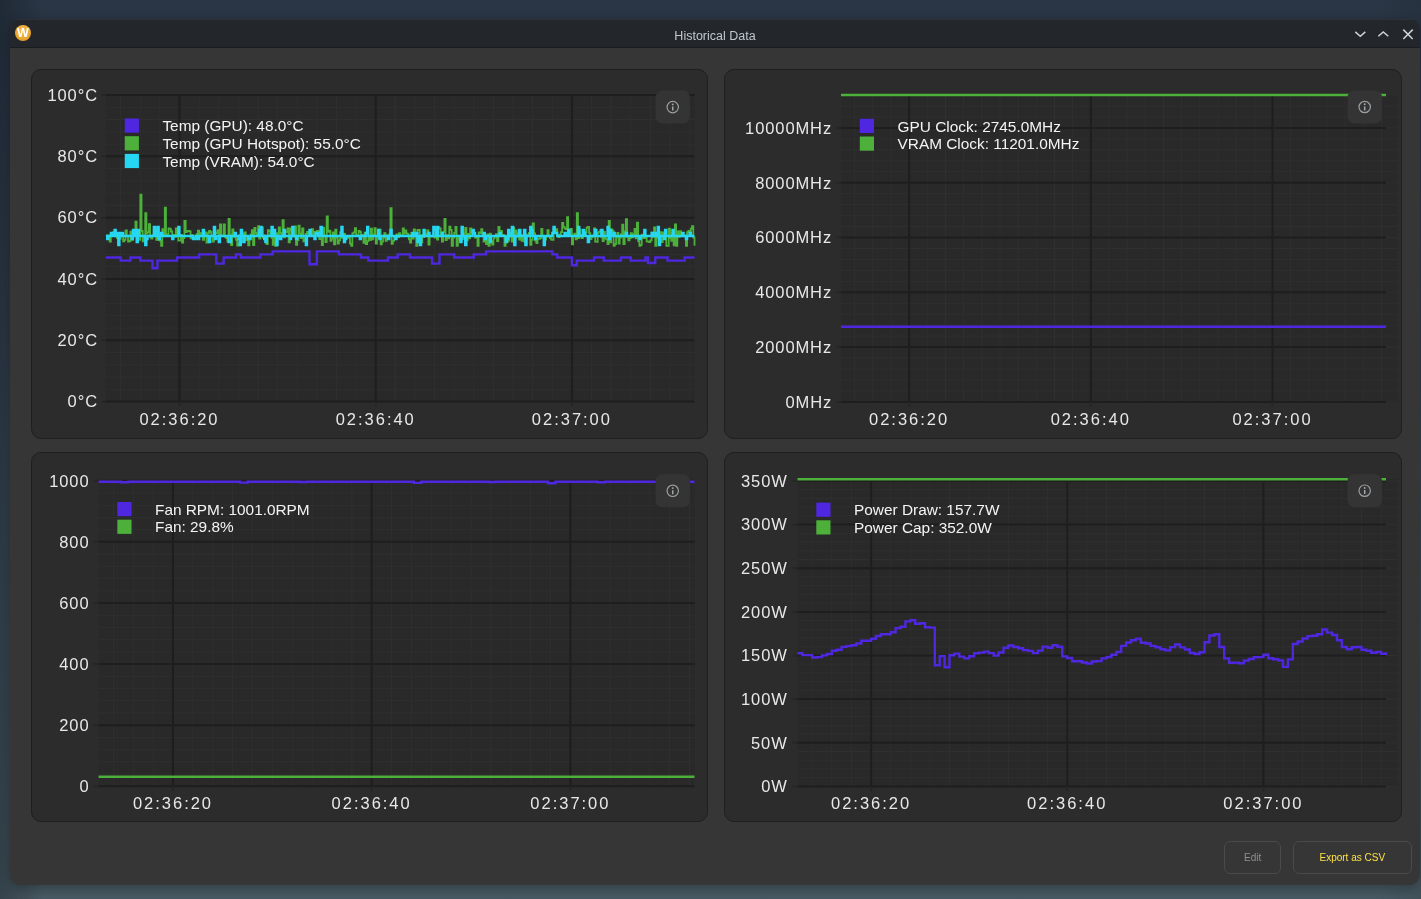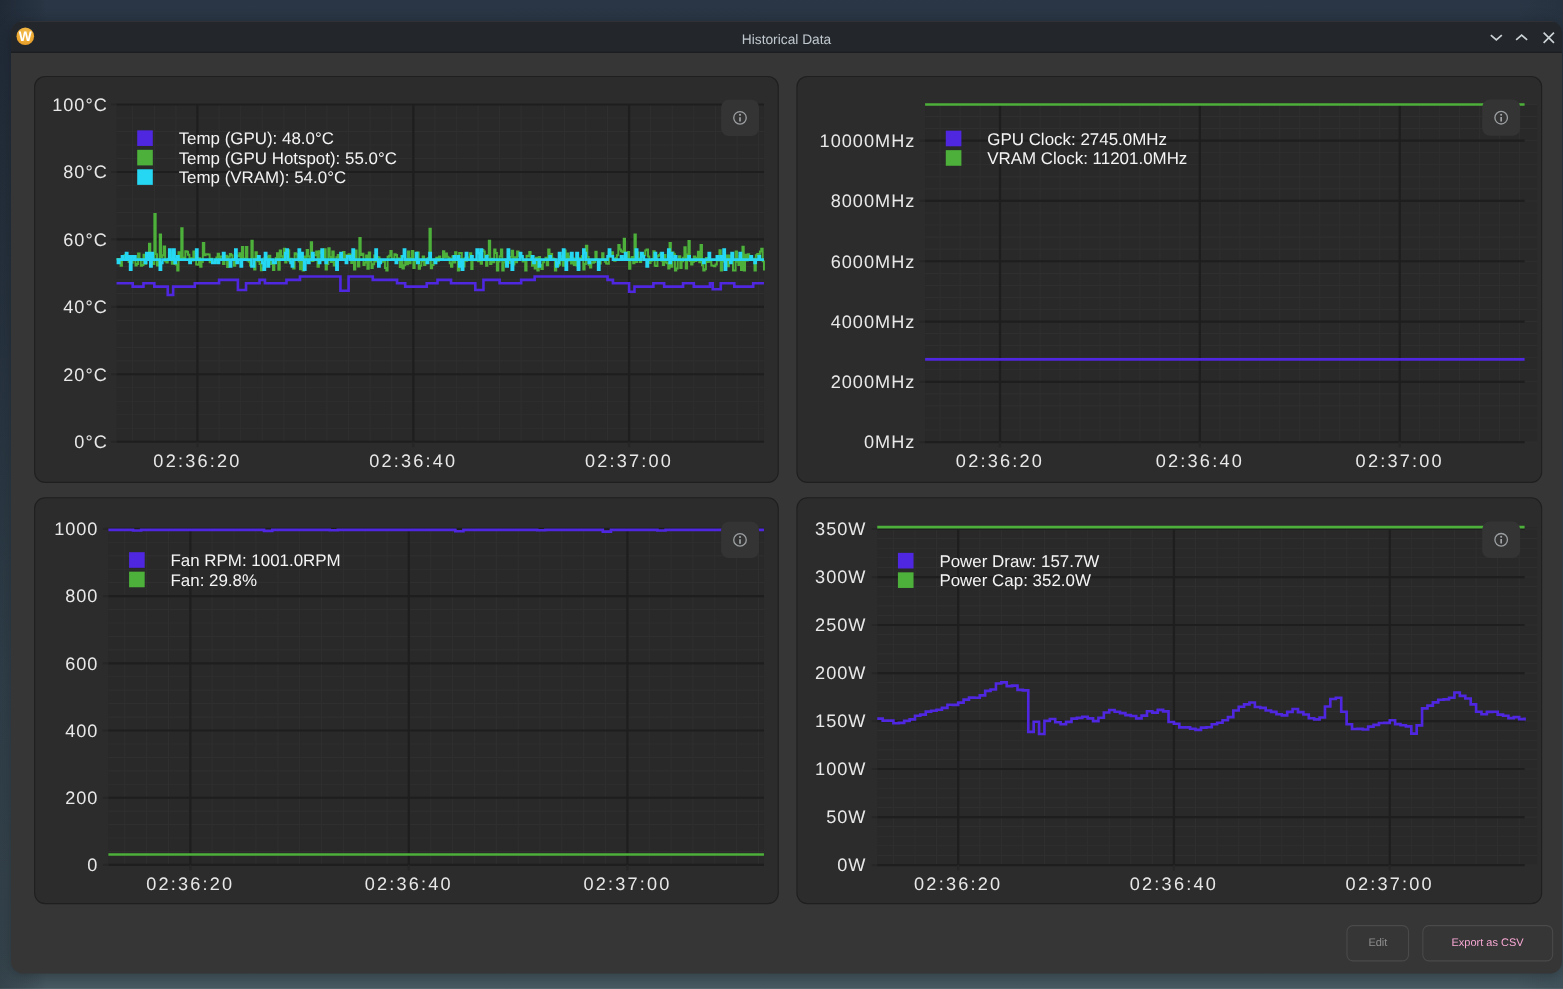--- a/index.html
+++ b/index.html
@@ -434,14 +434,14 @@
 <rect x="91.3" y="49.6" width="14.2" height="14.2" fill="#4f27e0"></rect>
 <text x="129.0" y="62.3" font-size="15.4" text-anchor="start" fill="#f4f4f4" font-weight="normal">Power Draw: 157.7W</text>
 <rect x="91.3" y="67.3" width="14.2" height="14.2" fill="#4cb03a"></rect>
 <text x="129.0" y="80.0" font-size="15.4" text-anchor="start" fill="#f4f4f4" font-weight="normal">Power Cap: 352.0W</text>
 <rect x="622.5" y="21.2" width="34.5" height="33" rx="7" fill="#343434"></rect>
 <circle cx="639.7" cy="37.7" r="5.7" fill="none" stroke="#9b9fa1" stroke-width="1.2"></circle>
 <circle cx="639.7" cy="35.0" r="0.95" fill="#a2a6a8"></circle>
 <line x1="639.7" y1="37.1" x2="639.7" y2="41.1" stroke="#a2a6a8" stroke-width="1.5"></line>
       </svg></div>
   <div class="btn" style="left:1214.4px;top:822.4px;width:56.5px;height:33px;line-height:32px;color:#8f8f8f;">Edit</div>
-  <div class="btn" style="left:1282.7px;top:822.4px;width:119.2px;height:33px;line-height:32px;color:#f9a8d4;">Export as CSV</div>
+  <div class="btn" style="left:1282.7px;top:822.4px;width:119.2px;height:33px;line-height:32px;color:#fde047;">Export as CSV</div>
 </div>
 
 </body></html>

